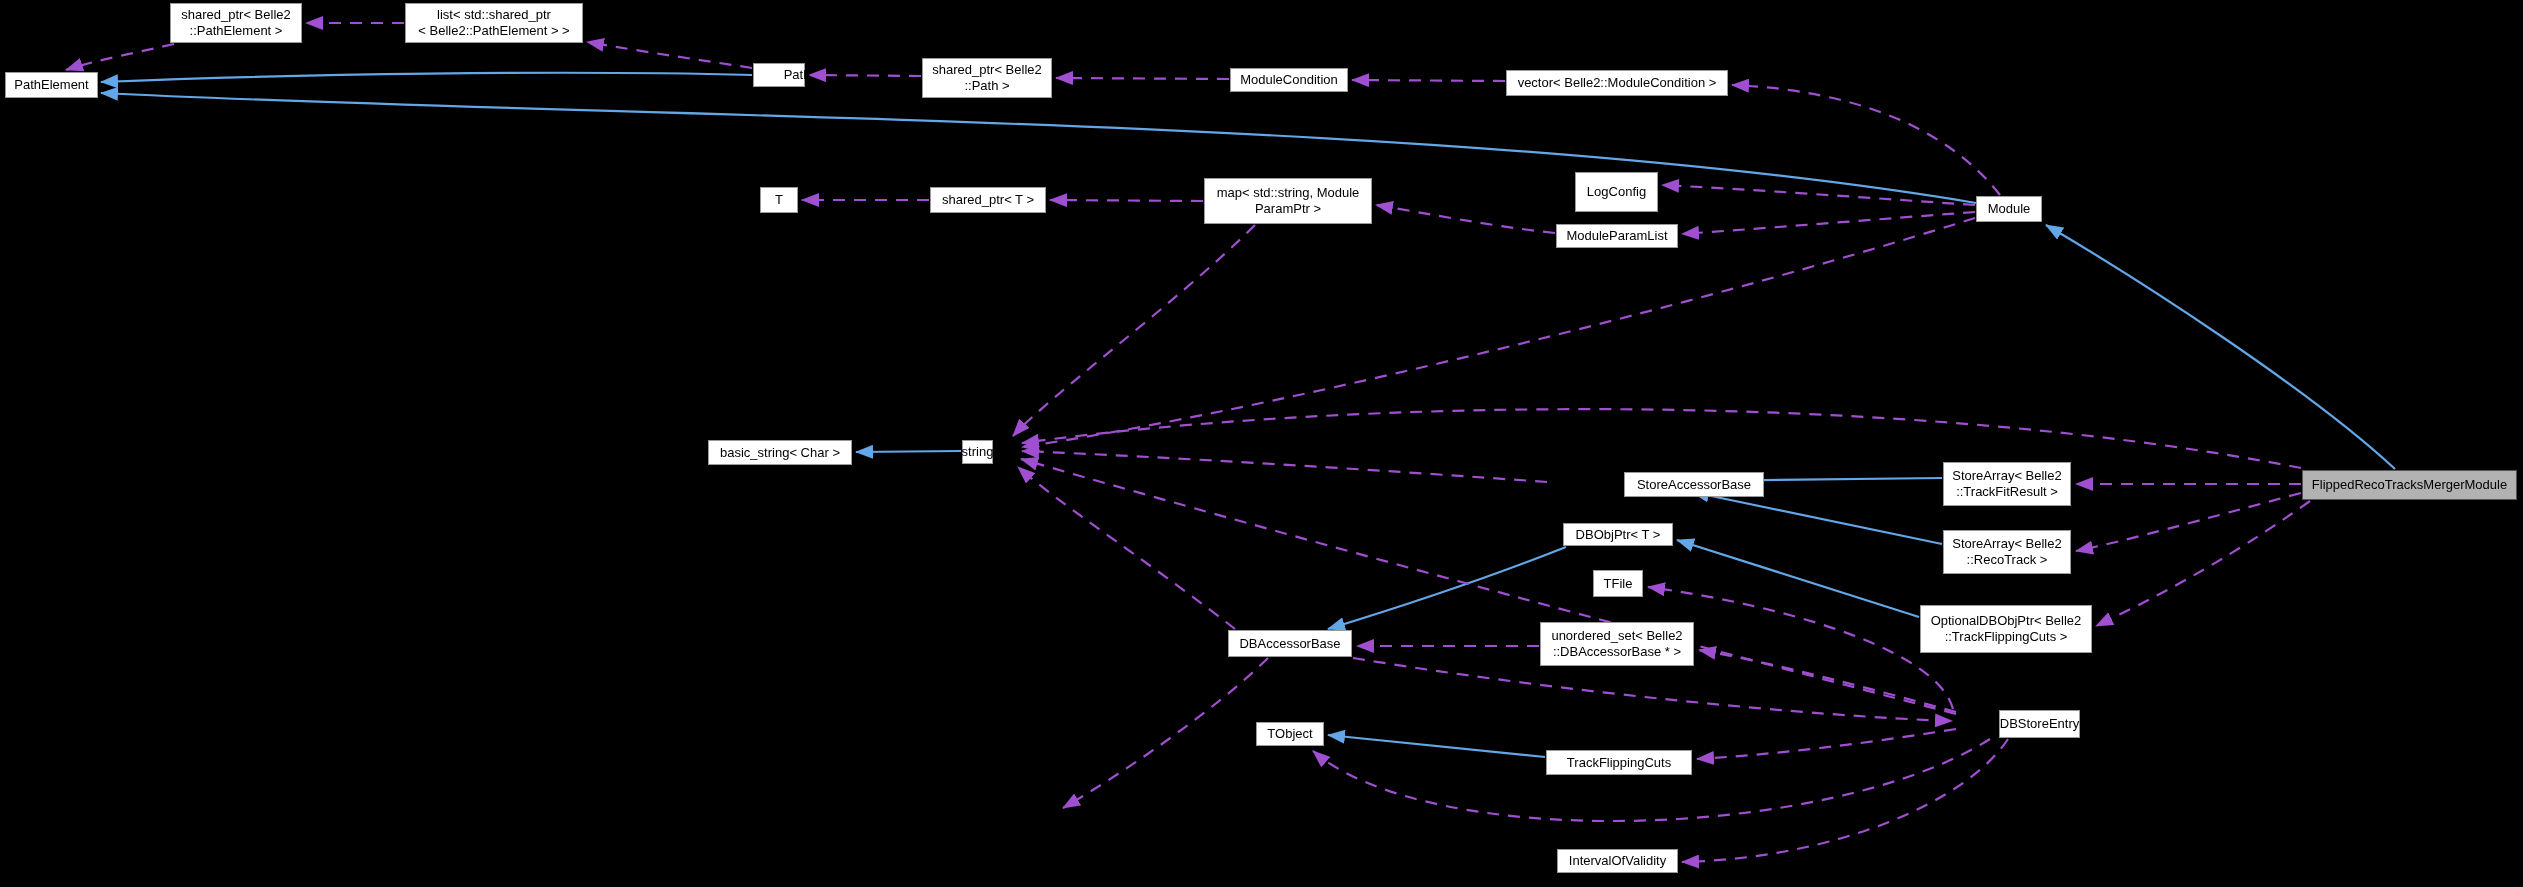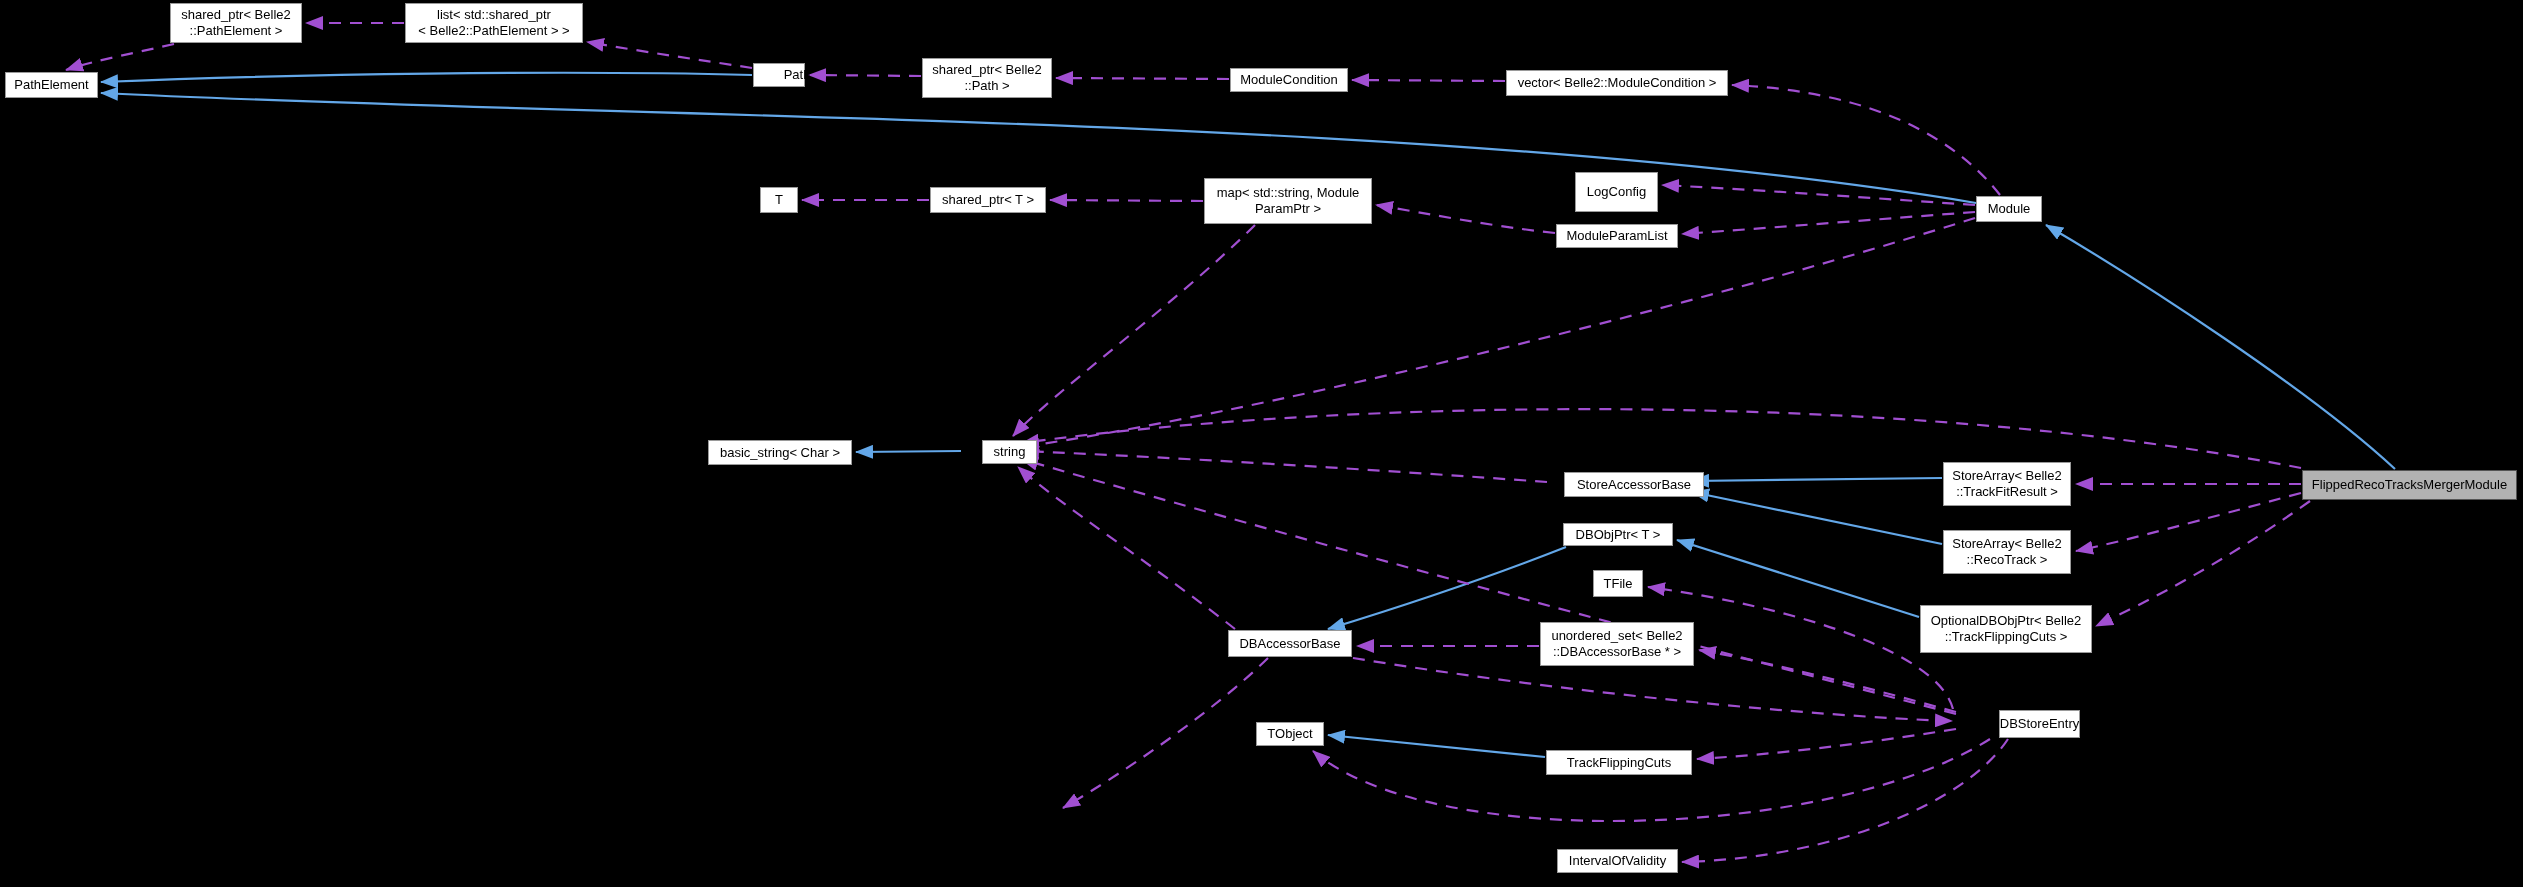--- a/index.html
+++ b/index.html
@@ -81,22 +81,22 @@
   <div class="node" style="left:1230px;top:68px;width:118px;height:24px;">ModuleCondition</div>
   <div class="node" style="left:1506px;top:70px;width:222px;height:26px;">vector&lt; Belle2::ModuleCondition &gt;</div>
   <div class="node" style="left:760px;top:187px;width:38px;height:26px;">T</div>
   <div class="node" style="left:930px;top:187px;width:116px;height:26px;">shared_ptr&lt; T &gt;</div>
   <div class="node" style="left:1204px;top:178px;width:168px;height:46px;">map&lt; std::string, Module
 ParamPtr &gt;</div>
   <div class="node" style="left:1575px;top:172px;width:83px;height:40px;">LogConfig</div>
   <div class="node" style="left:1556px;top:224px;width:122px;height:24px;">ModuleParamList</div>
   <div class="node" style="left:1976px;top:196px;width:66px;height:26px;">Module</div>
   <div class="node" style="left:708px;top:440px;width:144px;height:25px;">basic_string&lt; Char &gt;</div>
-  <div class="node" style="left:962px;top:440px;width:55px;height:24px;margin-left:20px;">string</div>
-  <div class="node" style="left:1564px;top:472px;width:140px;height:25px;">StoreAccessorBase</div>
+  <div class="node" style="left:962px;top:440px;width:31px;height:24px;">string</div>
+  <div class="node" style="left:1624px;top:472px;width:140px;height:25px;">StoreAccessorBase</div>
   <div class="node" style="left:1943px;top:462px;width:128px;height:44px;">StoreArray&lt; Belle2
 ::TrackFitResult &gt;</div>
   <div class="node" style="left:1943px;top:530px;width:128px;height:44px;">StoreArray&lt; Belle2
 ::RecoTrack &gt;</div>
   <div class="node" style="left:1563px;top:523px;width:110px;height:23px;">DBObjPtr&lt; T &gt;</div>
   <div class="node" style="left:1593px;top:570px;width:50px;height:27px;">TFile</div>
   <div class="node" style="left:1920px;top:605px;width:172px;height:48px;">OptionalDBObjPtr&lt; Belle2
 ::TrackFlippingCuts &gt;</div>
   <div class="node" style="left:1228px;top:630px;width:124px;height:27px;">DBAccessorBase</div>
   <div class="node" style="left:1540px;top:622px;width:154px;height:44px;">unordered_set&lt; Belle2

